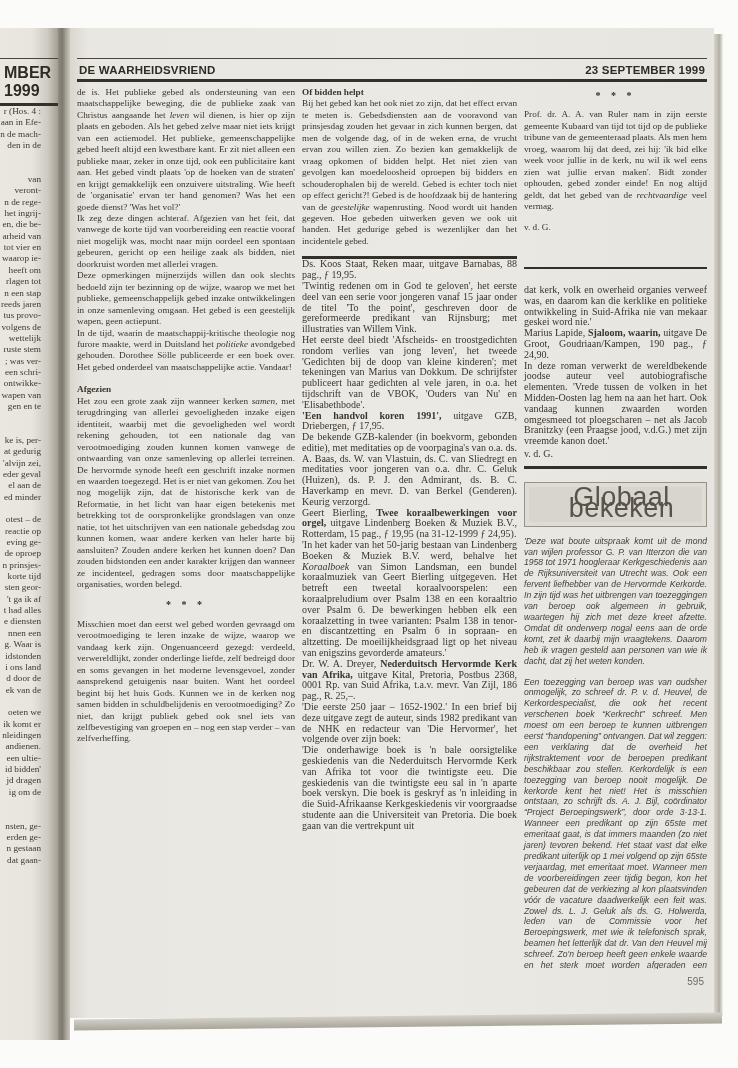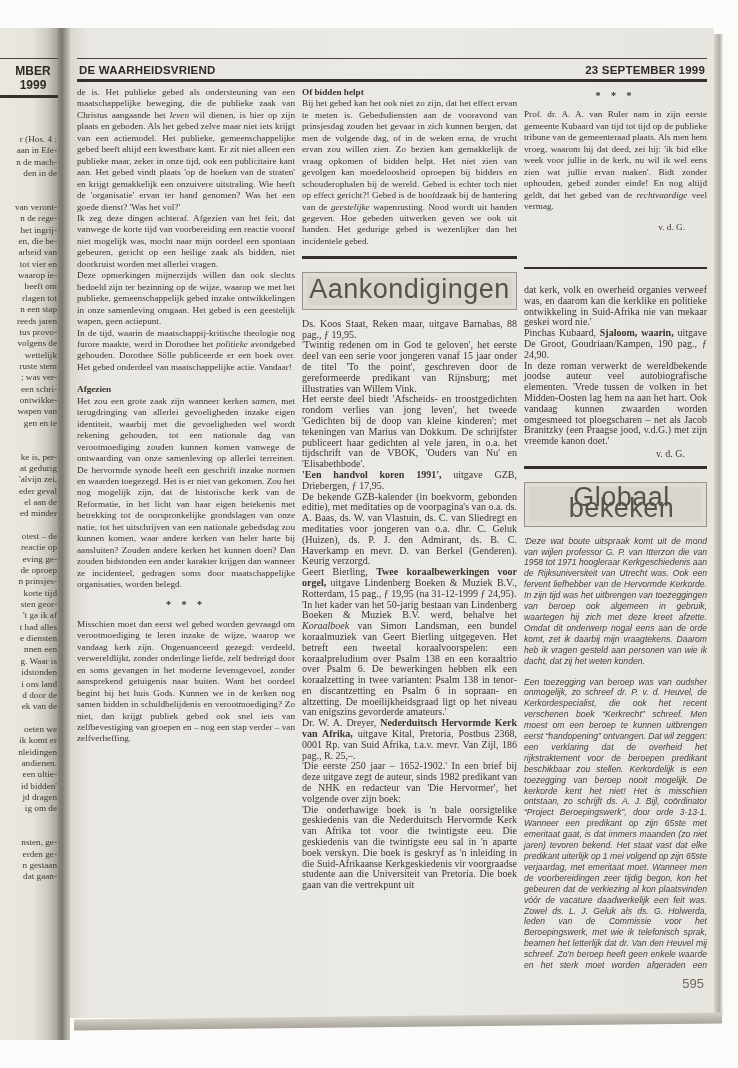--- a/index.html
+++ b/index.html
@@ -12,27 +12,27 @@
   }
   .scan { position:absolute; inset:0; }
 
   
   .prev-page {
     position:absolute; left:0; top:28px; width:58px; height:1012px;
     background:linear-gradient(90deg,#e9e7e0 0%, #e7e5de 55%, #cdcac1 82%, #a39f95 100%);
     overflow:hidden;
   }
   .prev-masthead {
-    margin-top:30px; text-align:center;
-    font-family:"Liberation Sans", sans-serif; font-weight:bold; font-size:12px;
+    margin-top:30px; text-align:left;
+    font-family:"Liberation Sans", sans-serif; font-weight:bold; font-size:16px;
     border-top:1.5px solid #4a463f; border-bottom:3px solid #34312b;
-    padding:5px 4px 3px 12px; color:#2e2b25;
+    padding:5px 4px 3px 4px; color:#2e2b25;
   }
   .prev-lines {
-    margin-top:36px; padding-right:1px;
+    padding-right:17px;
     text-align:right; font-size:9.2px; line-height:11.35px;
     white-space:pre-line; color:#3d3933;
   }
 
   
   .gutter {
     position:absolute; left:58px; top:28px; width:12px; height:1012px;
     background:linear-gradient(90deg,#918d83 0%, #7d796f 35%, #aaa69c 70%, #c9c6bd 100%);
   }
 
@@ -69,21 +69,21 @@
   .col2 { width:215px; flex:none; }
   .col3 { flex:1; }
 
   p { margin:0; }
   .subhead { font-weight:bold; }
   .subhead.spaced { margin-top:11px; }
   .separator {
     text-align:center; font-weight:bold; letter-spacing:4px;
     margin:9px 0 8px 0; color:#2f2c26; font-size:10px;
   }
-  .signature { text-align:right; padding-right:22px; margin-top:9px; }
+  .signature { padding-right:22px; margin-top:9px; }
   .rule-thick { border:none; border-top:3px solid #332f29; margin:9px 0 0 0; }
   .rule-med   { border:none; border-top:2.5px solid #332f29; }
 
   .box-heading {
     border:1px solid #96928a; background:#d8d5ce;
     box-shadow:inset 0 0 0 4px #dfdcd5;
     text-align:center; font-family:"Liberation Sans", sans-serif;
     font-size:27px; color:#57534b; letter-spacing:.5px;
     padding:11px 0 13px 0;
   }
@@ -98,21 +98,21 @@
   }
   .globaal-text .intro { margin-bottom:10px; }
   .globaal-text .quote { font-style:italic; }
   .globaal-text .quote + .quote { margin-top:10px; }
 
   .rule-gap { margin-top:34px; }
   .after-rule-gap { margin-top:16px; }
 
   .page-number {
     position:absolute; right:10px; top:948px;
-    font-size:13px; color:#6e6a61; font-family:"Liberation Sans", sans-serif;
+    font-size:10px; color:#6e6a61; font-family:"Liberation Sans", sans-serif;
   }
 
   .b { font-weight:bold; }
   .i { font-style:italic; }
 </style>
 </head>
 <body>
 
 <div class="scan">
 
@@ -193,32 +193,31 @@
       <span>DE WAARHEIDSVRIEND</span>
       <span>23 SEPTEMBER 1999</span>
     </div>
 
     <div class="columns">
 
       <div class="col1">
         <p><span>de is. Het publieke gebed als ondersteuning van een maatschappelijke beweging, die de publieke zaak van Christus aangaande het </span><span class="i">leven</span><span> wil dienen, is hier op zijn plaats en geboden. Als het gebed zelve maar niet iets krijgt van een actiemodel. Het publieke, gemeenschappelijke gebed heeft altijd een kwestbare kant. Er zit niet alleen een publieke maar, zeker in onze tijd, ook een publicitaire kant aan. Het gebed vindt plaats 'op de hoeken van de straten' en krijgt gemakkelijk een onzuivere uitstraling. Wie heeft de 'organisatie' ervan ter hand genomen? Was het een goede dienst? 'Was het vol?'</span></p>
         <p><span>Ik zeg deze dingen achteraf. Afgezien van het feit, dat vanwege de korte tijd van voorbereiding een reactie vooraf niet mogelijk was, mocht naar mijn oordeel een spontaan gebeuren, gericht op een heilige zaak als bidden, niet doorkruist worden met allerlei vragen.</span></p>
         <p><span>Deze opmerkingen mijnerzijds willen dan ook slechts bedoeld zijn ter bezinning op de wijze, waarop we met het publieke, gemeenschappelijk gebed inzake ontwikkelingen in onze samenleving omgaan. Het gebed is een geestelijk wapen, geen actiepunt.</span></p>
-        <p><span>In de tijd, waarin de maatschappij-kritische theologie nog furore maakte, werd in Dorothee het </span><span class="i">politieke</span><span> avondgebed gehouden. Dorothee Sölle publiceerde er een boek over. Het gebed onderdeel van maatschappelijke actie. Vandaar!</span></p>
+        <p><span>In de tijd, waarin de maatschappij-kritische theologie nog furore maakte, werd in Duitsland het </span><span class="i">politieke</span><span> avondgebed gehouden. Dorothee Sölle publiceerde er een boek over. Het gebed onderdeel van maatschappelijke actie. Vandaar!</span></p>
         <p class="subhead spaced">Afgezien</p>
         <p><span>Het zou een grote zaak zijn wanneer kerken </span><span class="i">samen</span><span>, met terugdringing van allerlei gevoeligheden inzake eigen identiteit, waarbij met die gevoeligheden wel wordt rekening gehouden, tot een nationale dag van verootmoediging zouden kunnen komen vanwege de ontwaarding van onze samenleving op allerlei terreinen. De hervormde synode heeft een geschrift inzake normen en waarden toegezegd. Het is er niet van gekomen. Zou het nog mogelijk zijn, dat de historische kerk van de Reformatie, in het licht van haar eigen betekenis met betrekking tot de oorspronkelijke grondslagen van onze natie, tot het uitschrijven van een nationale gebedsdag zou kunnen komen, waar andere kerken van heler harte bij aansluiten? Zouden andere kerken het kunnen doen? Dan zouden bidstonden een ander karakter krijgen dan wanneer ze incidenteel, gedragen soms door maatschappelijke organisaties, worden belegd.</span></p>
         <div class="separator">* * *</div>
         <p><span>Misschien moet dan eerst wel gebed worden gevraagd om verootmoediging te leren inzake de wijze, waarop we vandaag kerk zijn. Ongenuanceerd gezegd: verdeeld, verwereldlijkt, zonder onderlinge liefde, zelf bedreigd door en soms gevangen in het moderne levensgevoel, zonder aansprekend getuigenis naar buiten. Want het oordeel begint bij het huis Gods. Kunnen we in de kerken nog samen bidden in schuldbelijdenis en verootmoediging? Zo niet, dan krijgt publiek gebed ook snel iets van zelfbevestiging van groepen en – nog een stap verder – van zelfverheffing.</span></p>
       </div>
 
       <div class="col2">
         <p class="subhead">Of bidden helpt</p>
         <p><span>Bij het gebed kan het ook niet zo zijn, dat het effect ervan te meten is. Gebedsdiensten aan de vooravond van prinsjesdag zouden het gevaar in zich kunnen bergen, dat men de volgende dag, of in de weken erna, de vrucht ervan zou willen zien. Zo bezien kan gemakkelijk de vraag opkomen of bidden helpt. Het niet zien van gevolgen kan moedeloosheid oproepen bij bidders en schouderophalen bij de wereld. Gebed is echter toch niet op effect gericht?! Gebed is de hoofdzaak bij de hantering van de </span><span class="i">geestelijke</span><span> wapenrusting. Nood wordt uit handen gegeven. Hoe gebeden uitwerken geven we ook uit handen. Het gedurige gebed is wezenlijker dan het incidentele gebed.</span></p>
         <hr class="rule-thick">
-        <div class="box-heading box-a">Aankondigingen</div>
         <div class="entries">
           <p><span>Ds. Koos Staat, Reken maar, uitgave Barnabas, 88 pag., ƒ 19,95.</span></p>
           <p><span>'Twintig redenen om in God te geloven', het eerste deel van een serie voor jongeren vanaf 15 jaar onder de titel 'To the point', geschreven door de gereformeerde predikant van Rijnsburg; met illustraties van Willem Vink.</span></p>
           <p><span>Het eerste deel biedt 'Afscheids- en troostgedichten rondom verlies van jong leven', het tweede 'Gedichten bij de doop van kleine kinderen'; met tekeningen van Marius van Dokkum. De schrijfster publiceert haar gedichten al vele jaren, in o.a. het tijdschrift van de VBOK, 'Ouders van Nu' en 'Elisabethbode'.</span></p>
           <p><span class="b">'Een handvol koren 1991',</span><span> uitgave GZB, Driebergen, ƒ 17,95.</span></p>
           <p><span>De bekende GZB-kalender (in boekvorm, gebonden editie), met meditaties op de voorpagina's van o.a. ds. A. Baas, ds. W. van Vlastuin, ds. C. van Sliedregt en meditaties voor jongeren van o.a. dhr. C. Geluk (Huizen), ds. P. J. den Admirant, ds. B. C. Haverkamp en mevr. D. van Berkel (Genderen). Keurig verzorgd.</span></p>
           <p><span>Geert Bierling, </span><span class="b">Twee koraalbewerkingen voor orgel,</span><span> uitgave Lindenberg Boeken &amp; Muziek B.V., Rotterdam, 15 pag., ƒ 19,95 (na 31-12-1999 ƒ 24,95).</span></p>
           <p><span>'In het kader van het 50-jarig bestaan van Lindenberg Boeken &amp; Muziek B.V. werd, behalve het </span><span class="i">Koraalboek</span><span> van Simon Landsman, een bundel koraalmuziek van Geert Bierling uitgegeven. Het betreft een tweetal koraalvoorspelen: een koraalpreludium over Psalm 138 en een koraaltrio over Psalm 6. De bewerkingen hebben elk een koraalzetting in twee varianten: Psalm 138 in tenor- en discantzetting en Psalm 6 in sopraan- en altzetting. De moeilijkheidsgraad ligt op het niveau van enigszins gevorderde amateurs.'</span></p>
           <p><span>Dr. W. A. Dreyer, </span><span class="b">Nederduitsch Hervormde Kerk van Afrika,</span><span> uitgave Kital, Pretoria, Postbus 2368, 0001 Rp. van Suid Afrika, t.a.v. mevr. Van Zijl, 186 pag., R. 25,–.</span></p>
           <p><span>'Die eerste 250 jaar – 1652-1902.' In een brief bij deze uitgave zegt de auteur, sinds 1982 predikant van de NHK en redacteur van 'Die Hervormer', het volgende over zijn boek:</span></p>
@@ -226,21 +225,21 @@
         </div>
       </div>
 
       <div class="col3">
         <div class="separator" style="margin-top:3px;">* * *</div>
         <p><span>Prof. dr. A. A. van Ruler nam in zijn eerste gemeente Kubaard van tijd tot tijd op de publieke tribune van de gemeenteraad plaats. Als men hem vroeg, waarom hij dat deed, zei hij: 'ik bid elke week voor jullie in de kerk, nu wil ik wel eens zien wat jullie ervan maken'. Bidt zonder ophouden, gebed zonder einde! En nog altijd geldt, dat het gebed van de </span><span class="i">rechtvaardige</span><span> veel vermag.</span></p>
         <p class="signature">v. d. G.</p>
         <hr class="rule-med rule-gap">
         <div class="entries after-rule-gap">
           <p><span>dat kerk, volk en owerheid organies verweef was, en daarom kan die kerklike en politieke ontwikkeling in Suid-Afrika nie van mekaar geskei word nie.'</span></p>
-          <p><span>Pinchas Kubaard, </span><span class="b">Sjaloom, waarin,</span><span> uitgave De Groot, Goudriaan/Kampen, 190 pag., ƒ 24,90.</span></p>
+          <p><span>Marius Lapide, </span><span class="b">Sjaloom, waarin,</span><span> uitgave De Groot, Goudriaan/Kampen, 190 pag., ƒ 24,90.</span></p>
           <p><span>In deze roman verwerkt de wereldbekende joodse auteur veel autobiografische elementen. 'Vrede tussen de volken in het Midden-Oosten lag hem na aan het hart. Ook vandaag kunnen zwaarden worden omgesmeed tot ploegscharen – net als Jacob Branitzky (een Praagse jood, v.d.G.) met zijn vreemde kanon doet.'</span></p>
           <p class="signature" style="margin-top:2px;">v. d. G.</p>
         </div>
         <hr class="rule-thick" style="margin-top:6px;">
         <div class="box-heading box-g">Globaal bekeken</div>
         <div class="globaal-text">
           <p class="quote">'Deze wat boute uitspraak komt uit de mond van wijlen professor G. P. van Itterzon die van 1958 tot 1971 hoogleraar Kerkgeschiedenis aan de Rijksuniversiteit van Utrecht was. Ook een fervent liefhebber van de Hervormde Kerkorde. In zijn tijd was het uitbrengen van toezeggingen van beroep ook algemeen in gebruik, waartegen hij zich met deze kreet afzette. Omdat dit onderwerp nogal eens aan de orde komt, zet ik daarbij mijn vraagtekens. Daarom heb ik vragen gesteld aan personen van wie ik dacht, dat zij het weten konden.</p>
           <p class="quote">Een toezegging van beroep was van oudsher onmogelijk, zo schreef dr. P. v. d. Heuvel, de Kerkordespecialist, die ook het recent verschenen boek “Kerkrecht” schreef. Men moest om een beroep te kunnen uitbrengen eerst “handopening” ontvangen. Dat wil zeggen: een verklaring dat de overheid het rijkstraktement voor de beroepen predikant beschikbaar zou stellen. Kerkordelijk is een toezegging van beroep nooit mogelijk. De kerkorde kent het niet! Het is misschien ontstaan, zo schrijft ds. A. J. Bijl, coördinator “Project Beroepingswerk”, door orde 3-13-1. Wanneer een predikant op zijn 65ste met emeritaat gaat, is dat immers maanden (zo niet jaren) tevoren bekend. Het staat vast dat elke predikant uiterlijk op 1 mei volgend op zijn 65ste verjaardag, met emeritaat moet. Wanneer men de voorbereidingen zeer tijdig begon, kon het gebeuren dat de verkiezing al kon plaatsvinden vóór de vacature daadwerkelijk een feit was. Zowel ds. L. J. Geluk als ds. G. Holwerda, leden van de Commissie voor het Beroepingswerk, met wie ik telefonisch sprak, beamen het letterlijk dat dr. Van den Heuvel mij schreef. Zo'n beroep heeft geen enkele waarde en het sterk moet worden afgeraden een toezegging van beroep uit te brengen. Er kunnen zich omstandigheden voordoen waardoor het toch niet mogelijk blijkt een beroep uit te brengen en dan zit</p>
         </div>
       </div>

